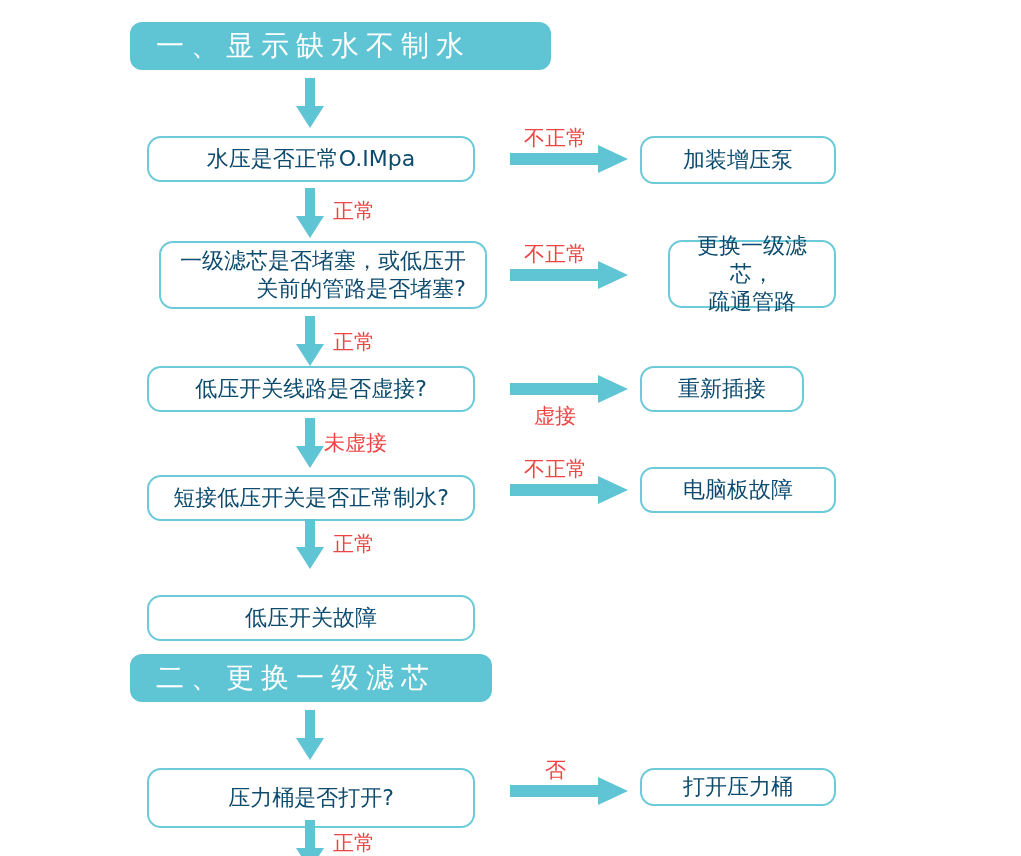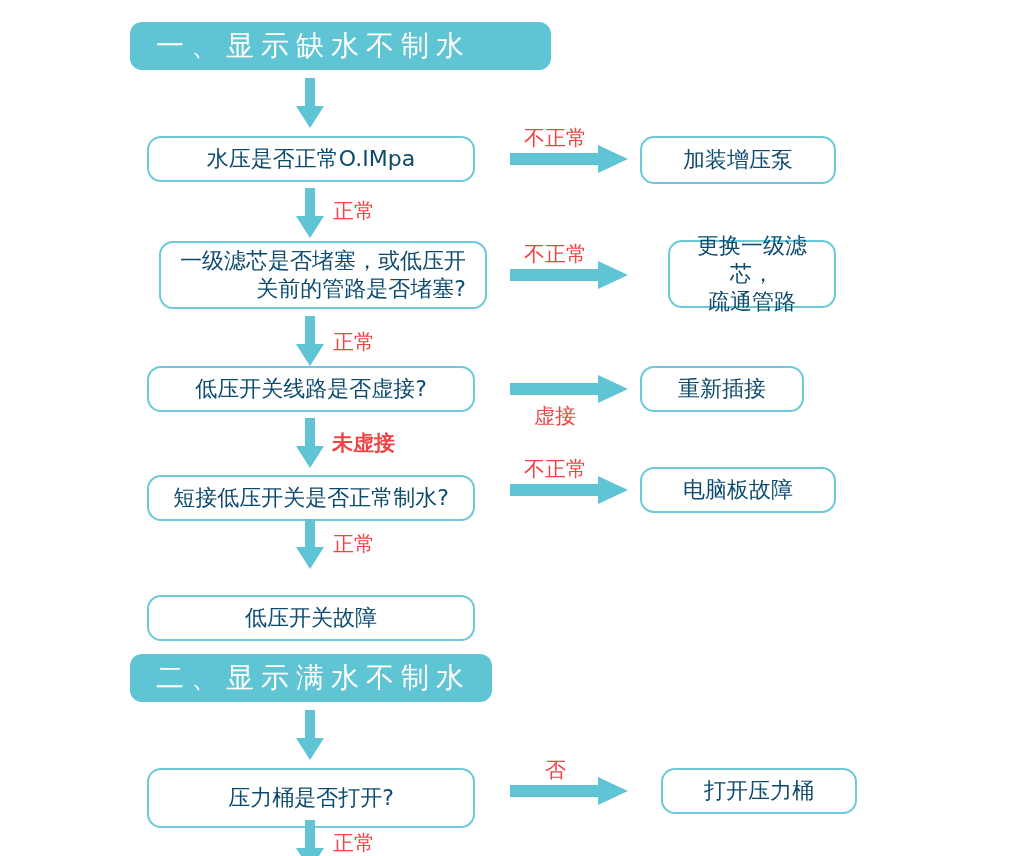--- a/index.html
+++ b/index.html
@@ -140,62 +140,62 @@
   </svg>
   <div class="edge-label" style="left:534px; top:358px;margin-top:48px;">虚接</div>
 
   <div class="node" style="left:640px; top:366px; width:164px; height:46px;">
     <span class="node-text">重新插接</span>
   </div>
 
   <svg class="arrow-down" style="left:296px; top:418px;" width="28" height="50" viewBox="0 0 28 50">
     <polygon points="9,0 19,0 19,28 28,28 14,50 0,28 9,28" fill="#5FC4D4"></polygon>
   </svg>
-  <div class="edge-label" style="left:332px; top:433px;font-weight:bold;">未虚接</div>
+  <div class="edge-label" style="left:324px; top:433px;">未虚接</div>
 
   <div class="node" style="left:147px; top:467px; width:328px; height:46px;margin-top:8px;">
     <span class="node-text">短接低压开关是否正常制水?</span>
   </div>
 
   <svg class="arrow-right" style="left:510px; top:476px;" width="118" height="28" viewBox="0 0 118 28">
     <polygon points="0,8 88,8 88,0 118,14 88,28 88,20 0,20" fill="#5FC4D4"></polygon>
   </svg>
   <div class="edge-label" style="left:524px; top:459px;">不正常</div>
 
-  <div class="node" style="left:640px; top:467px; width:196px; height:46px;">
+  <div class="node" style="left:640px; top:467px; width:196px; height:46px;border-radius:13px;">
     <span class="node-text">电脑板故障</span>
   </div>
 
   <svg class="arrow-down" style="left:296px; top:519px;" width="28" height="50" viewBox="0 0 28 50">
     <polygon points="9,0 19,0 19,28 28,28 14,50 0,28 9,28" fill="#5FC4D4"></polygon>
   </svg>
   <div class="edge-label" style="left:333px; top:534px;">正常</div>
 
   <div class="node" style="left:147px; top:595px; width:328px; height:46px;">
     <span class="node-text">低压开关故障</span>
   </div>
 
   <div class="section-header" style="left:130px; top:654px; width:362px; height:48px;">
-    <span class="sh-text">二、显示满水不制水</span>
+    <span class="sh-text">二、更换一级滤芯</span>
   </div>
 
   <svg class="arrow-down" style="left:296px; top:710px;" width="28" height="50" viewBox="0 0 28 50">
     <polygon points="9,0 19,0 19,28 28,28 14,50 0,28 9,28" fill="#5FC4D4"></polygon>
   </svg>
 
   <div class="node" style="left:147px; top:768px; width:328px; height:60px;">
     <span class="node-text">压力桶是否打开?</span>
   </div>
 
   <svg class="arrow-right" style="left:510px; top:777px;" width="118" height="28" viewBox="0 0 118 28">
     <polygon points="0,8 88,8 88,0 118,14 88,28 88,20 0,20" fill="#5FC4D4"></polygon>
   </svg>
   <div class="edge-label" style="left:545px; top:760px;">否</div>
 
-  <div class="node" style="left:661px; top:768px; width:196px; height:46px;justify-content:center;">
+  <div class="node" style="left:640px; top:768px; width:196px; height:38px;justify-content:center;">
     <span class="node-text">打开压力桶</span>
   </div>
 
   <svg class="arrow-down" style="left:296px; top:820px;" width="28" height="50" viewBox="0 0 28 50">
     <polygon points="9,0 19,0 19,28 28,28 14,50 0,28 9,28" fill="#5FC4D4"></polygon>
   </svg>
   <div class="edge-label" style="left:333px; top:833px;">正常</div>
 
 </div>
 

